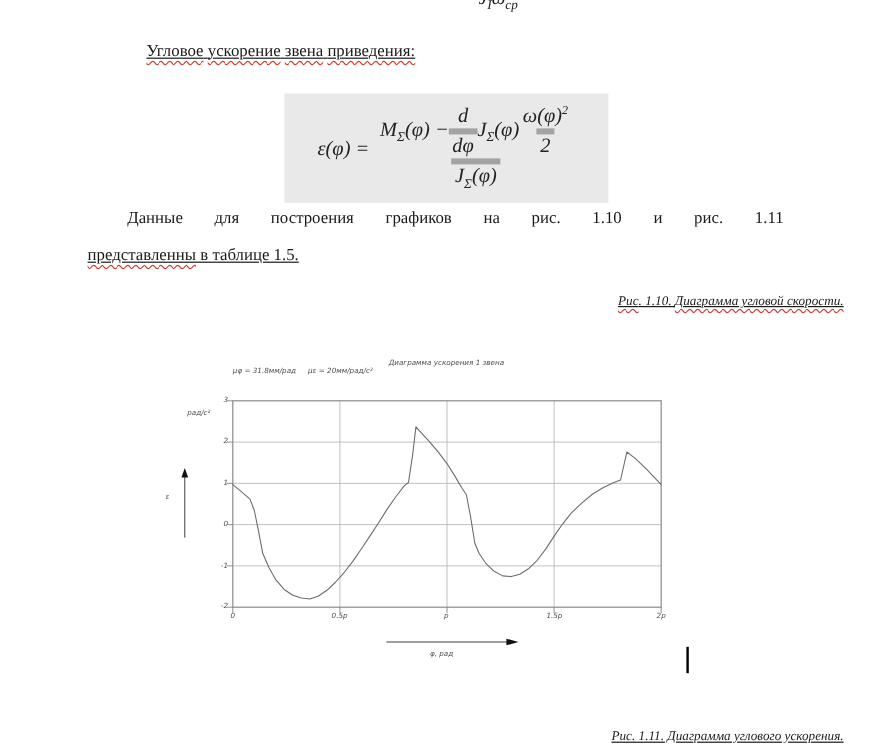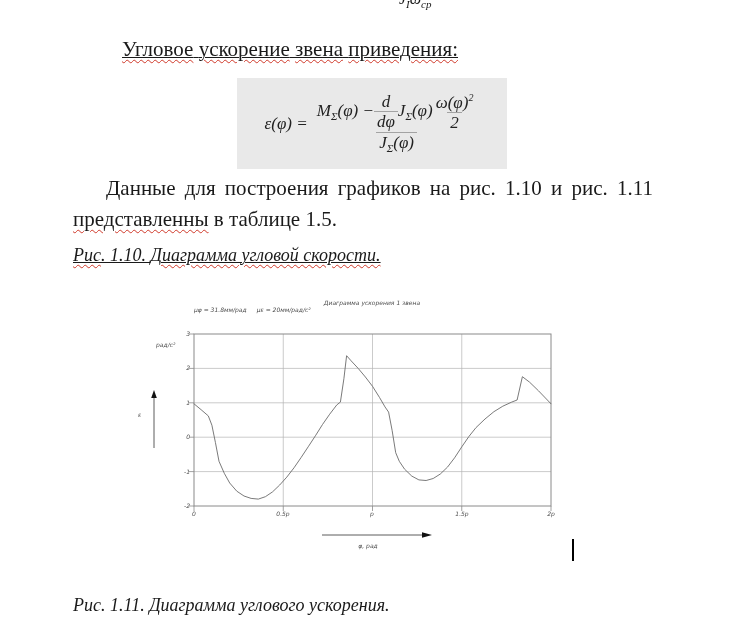--- a/index.html
+++ b/index.html
@@ -5,52 +5,52 @@
   html,body{margin:0;padding:0;}
   body{
     width:745px;height:621px;position:relative;overflow:hidden;
     background:#ffffff;
     font-family:"Liberation Serif","DejaVu Serif",serif;
     color:#1a1a1a;
   }
   .abs{position:absolute;}
 
   
-  .doc-text{font-size:21px;line-height:1.55;}
+  .doc-text{font-size:14px;line-height:1.55;}
   .u-black{text-decoration:underline;text-decoration-color:#1a1a1a;text-decoration-thickness:1px;}
   .squiggle{text-decoration:underline wavy #d03a2b;text-decoration-thickness:1px;text-underline-offset:3px;}
 
   #top-fragment{left:399px;top:-10px;font-size:16px;font-style:italic;}
   #top-fragment sub{font-size:11px;}
 
   #heading{left:122px;top:33px;}
 
   
   #formula-box{
     left:237px;top:78px;width:270px;height:91px;
     background:#e9e9e9;
     display:flex;align-items:center;justify-content:center;
     font-size:17px;font-style:italic;color:#222;
   }
   #formula-box sub{font-size:11px;font-style:italic;}
   #formula-box sup{font-size:10px;}
   .frac{display:inline-flex;flex-direction:column;align-items:center;vertical-align:middle;margin:0 0;}
-  .frac .den{border-top:1px solid #a3a3a3;}
+  .frac .den{border-top:5px solid #a3a3a3;}
   .frac .num,.frac .den{padding:0 3px;line-height:1.15;text-align:center;}
   .num-row{display:inline-flex;align-items:center;}
   .lhs{margin-right:6px;font-family:Liberation Serif, serif;}
 
   
   #para-line1{left:61px;top:172px;width:592px;text-align:justify;text-align-last:justify;text-indent:45px;}
-  #para-line2{left:73px;top:203px;}
+  #para-line2{left:73px;top:203px;text-decoration:underline;}
 
   
-  .caption{left:73px;width:630px;text-align:left;font-style:italic;font-size:18px;}
+  .caption{left:73px;width:630px;text-align:right;font-style:italic;font-size:11px;}
   #caption-fig10{top:245px;}
-  #caption-fig11{top:595px;}
+  #caption-fig11{top:608px;text-decoration:underline;}
 
   
   #chart{left:130px;top:284px;width:470px;height:288px;background:#fff;
          font-family:"DejaVu Sans","Liberation Sans",sans-serif;color:#4c4c4c;}
   #chart .t{position:absolute;font-size:6px;font-style:italic;white-space:nowrap;}
   #chart-title{left:92px;top:15px;width:300px;text-align:center;}
   #chart-scale{left:64px;top:22px;}
   #chart-scale span + span{margin-left:10px;}
   #plot-svg{position:absolute;left:64px;top:50px;overflow:visible;}
   .ytick{width:22px;text-align:right;}

